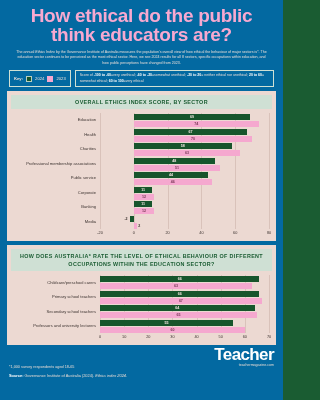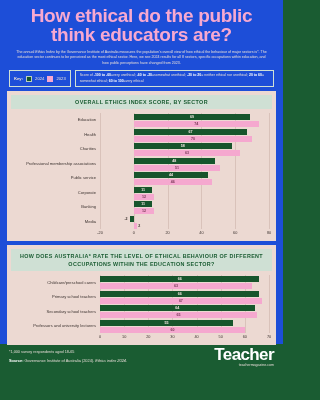--- a/index.html
+++ b/index.html
@@ -3,22 +3,22 @@
 <meta charset="utf-8">
 <style>
   * { box-sizing: border-box; margin: 0; padding: 0; }
   html, body {
     width: 283px; height: 400px;
     font-family: "Liberation Sans", sans-serif;
     background: #1a5c32;
     overflow: hidden;
   }
   .page {
-    width: 283px; height: 344px;
-    background: #1d4ed8;
+    width: 283px; height: 400px;
+    background: #0369a1;
     position: relative;
     padding: 0;
   }
 
   
   .title {
     text-align: center;
     color: #f7a9d0;
     font-size: 19px;
     font-weight: bold;
@@ -147,21 +147,21 @@
   .tick {
     position: absolute;
     font-size: 3.8px;
     color: #3c3330;
     transform: translateX(-50%);
     top: 1px;
   }
 
   
   .footer {
-    padding: 5px 9px 0 9px;
+    padding: 20px 9px 0 9px;
     position: relative;
   }
   .note { color: #e2d9d3; font-size: 3.8px; }
   .source { color: #e2d9d3; font-size: 3.9px; margin-top: 4px; }
   .source b { color: #ffffff; }
   .source i { font-style: italic; }
   .brand {
     position: absolute;
     right: 9px;
     top: 2px;

